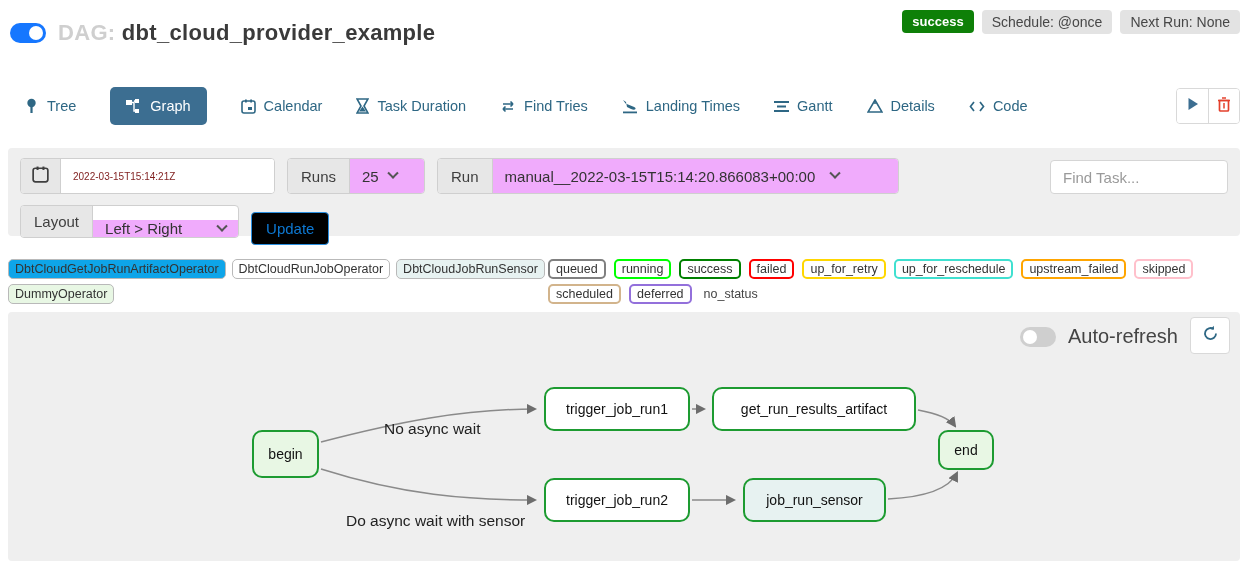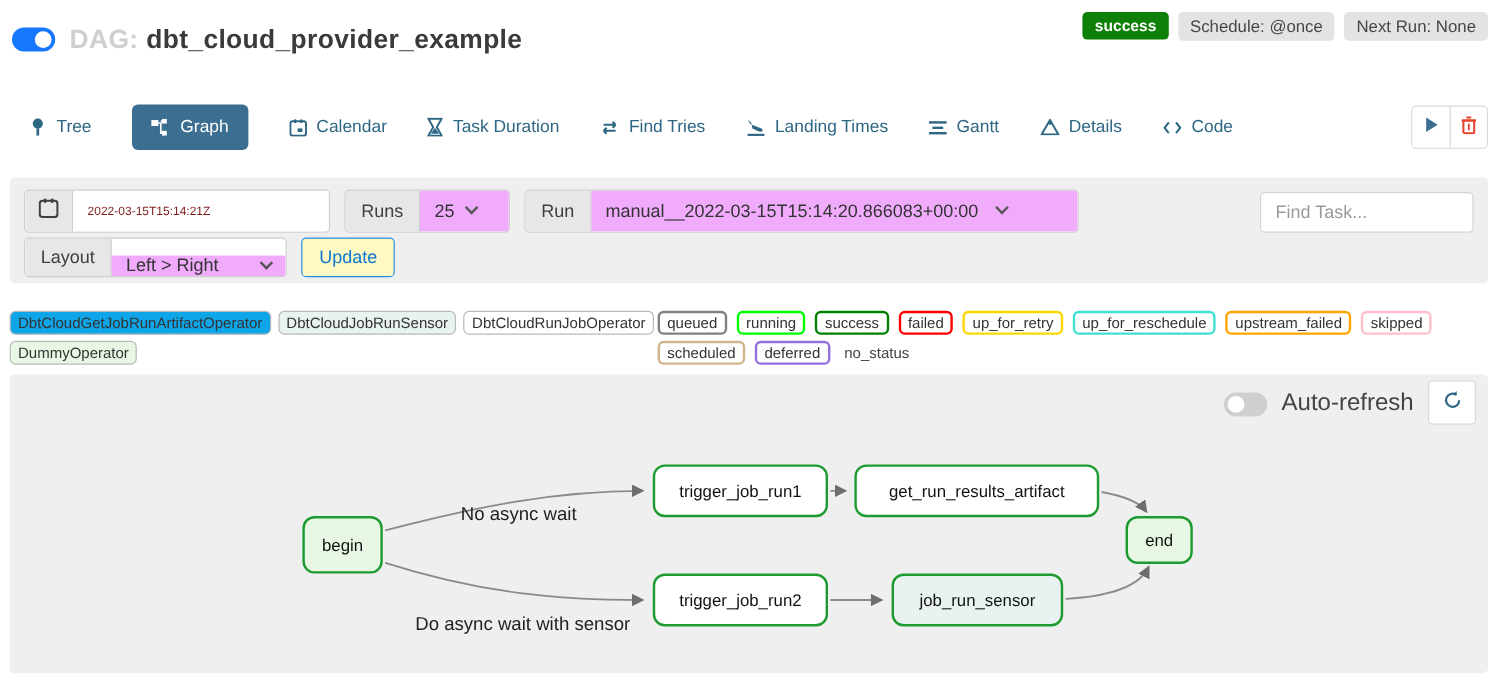--- a/index.html
+++ b/index.html
@@ -34,21 +34,21 @@
   .filter-panel { position:absolute; top:148px; left:8px; width:1232px; height:88px; background:#efefef; border-radius:4px; padding:10px 12px; }
   .frow { display:flex; align-items:center; gap:12px; }
   .frow.second { margin-top:4px; }
   .igroup { display:flex; align-items:stretch; border:1px solid #cfcfcf; border-radius:4px; overflow:hidden; background:#fff; height:36px; }
   .frow.second .igroup { height:33px; }
   .iglabel { background:#e7e7e7; color:#3f3f3f; font-size:15px; display:flex; align-items:center; padding:0 13px; border-right:1px solid #cfcfcf; }
   .igroup input { border:none; outline:none; font-size:10px; font-family:inherit; color:#7f1d1d; padding:0 12px; background:#fff; }
   .fake-select { display:flex; align-items:center; gap:10px; padding:0 12px; font-size:15px; color:#333; background:#f0abfc; cursor:pointer; white-space:nowrap; }
   .chev { width:8px; height:8px; border-right:2px solid #555; border-bottom:2px solid #555; transform:rotate(45deg) translate(-2px,-2px); flex:0 0 auto; }
   .cal-btn { background:#e7e7e7; display:flex; align-items:center; justify-content:center; width:40px; border-right:1px solid #cfcfcf; cursor:pointer; }
-  .update-btn { height:33px; background:#fef9c3; border:1px solid #2a8fe0; color:#0d78d2; font-size:15px; border-radius:4px; padding:0 14px; cursor:pointer; font-family:inherit; }
+  .update-btn { height:33px; background:#000000; border:1px solid #2a8fe0; color:#0d78d2; font-size:15px; border-radius:4px; padding:0 14px; cursor:pointer; font-family:inherit;margin-top:14px; }
   .find-task { position:absolute; right:12px; top:12px; width:178px; height:34px; border:1px solid #d5d5d5; border-radius:4px; font-size:15px; font-family:inherit; padding:0 12px; color:#333; outline:none; background:#fff; }
   .find-task::placeholder { color:#9a9a9a; }
   
   .legend { position:absolute; top:259px; left:8px; right:8px; display:flex; align-items:flex-start; }
   .op-badges { width:540px; display:flex; flex-wrap:wrap; gap:5px 6px; }
   .op-badge { font-size:12.5px; color:#333; border:1px solid #b9b9b9; border-radius:5px; padding:2px 6px; background:#fff; white-space:nowrap; }
   .state-badges { display:flex; flex-wrap:wrap; gap:5px 8px; width:692px; align-items:center; }
   .state-badge { font-size:12.5px; color:#333; border:2px solid #888; border-radius:5px; padding:1px 6px; background:#fff; white-space:nowrap; }
   .no-status { font-size:12.5px; color:#444; padding:1px 4px; }
   
@@ -222,22 +222,22 @@
       </div>
     </div>
     <button class="update-btn">Update</button>
   </div>
   <input class="find-task" placeholder="Find Task..." style="">
 </div>
 
 <div class="legend">
   <div class="op-badges">
     <span class="op-badge" style="background-color: #0ea5e9;">DbtCloudGetJobRunArtifactOperator</span>
+    <span class="op-badge" style="background-color: rgb(255, 255, 255);">DbtCloudRunJobOperator</span>
     <span class="op-badge" style="background-color: rgb(231, 242, 241);">DbtCloudJobRunSensor</span>
-    <span class="op-badge" style="background-color: rgb(255, 255, 255);">DbtCloudRunJobOperator</span>
     <span class="op-badge" style="background-color: rgb(232, 247, 228);">DummyOperator</span>
   </div>
   <div class="state-badges">
     <span class="state-badge" style="border-color: rgb(128, 128, 128);">queued</span>
     <span class="state-badge" style="border-color: rgb(0, 255, 0);">running</span>
     <span class="state-badge" style="border-color: rgb(0, 128, 0);">success</span>
     <span class="state-badge" style="border-color: rgb(255, 0, 0);">failed</span>
     <span class="state-badge" style="border-color: rgb(255, 215, 0);">up_for_retry</span>
     <span class="state-badge" style="border-color: rgb(64, 224, 208);">up_for_reschedule</span>
     <span class="state-badge" style="border-color: rgb(255, 165, 0);">upstream_failed</span>

